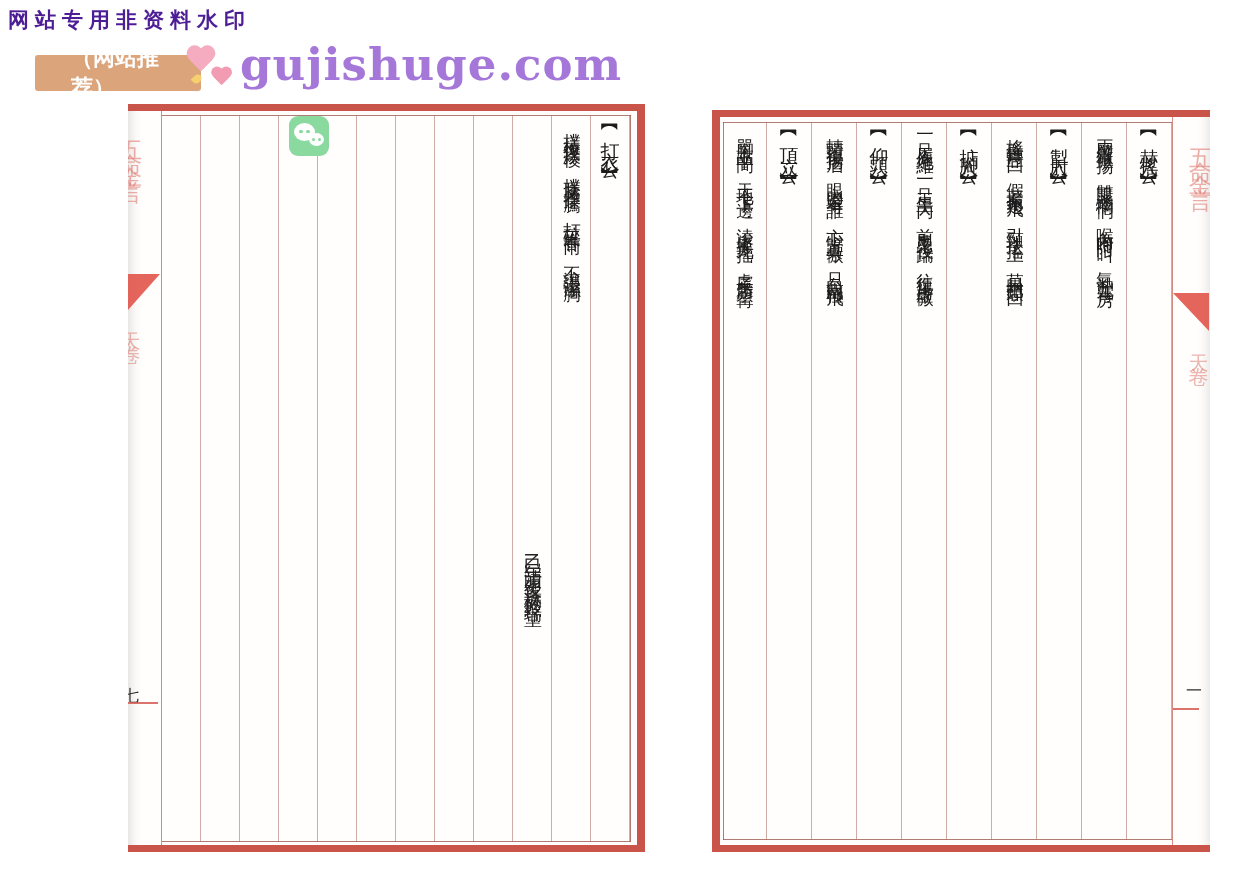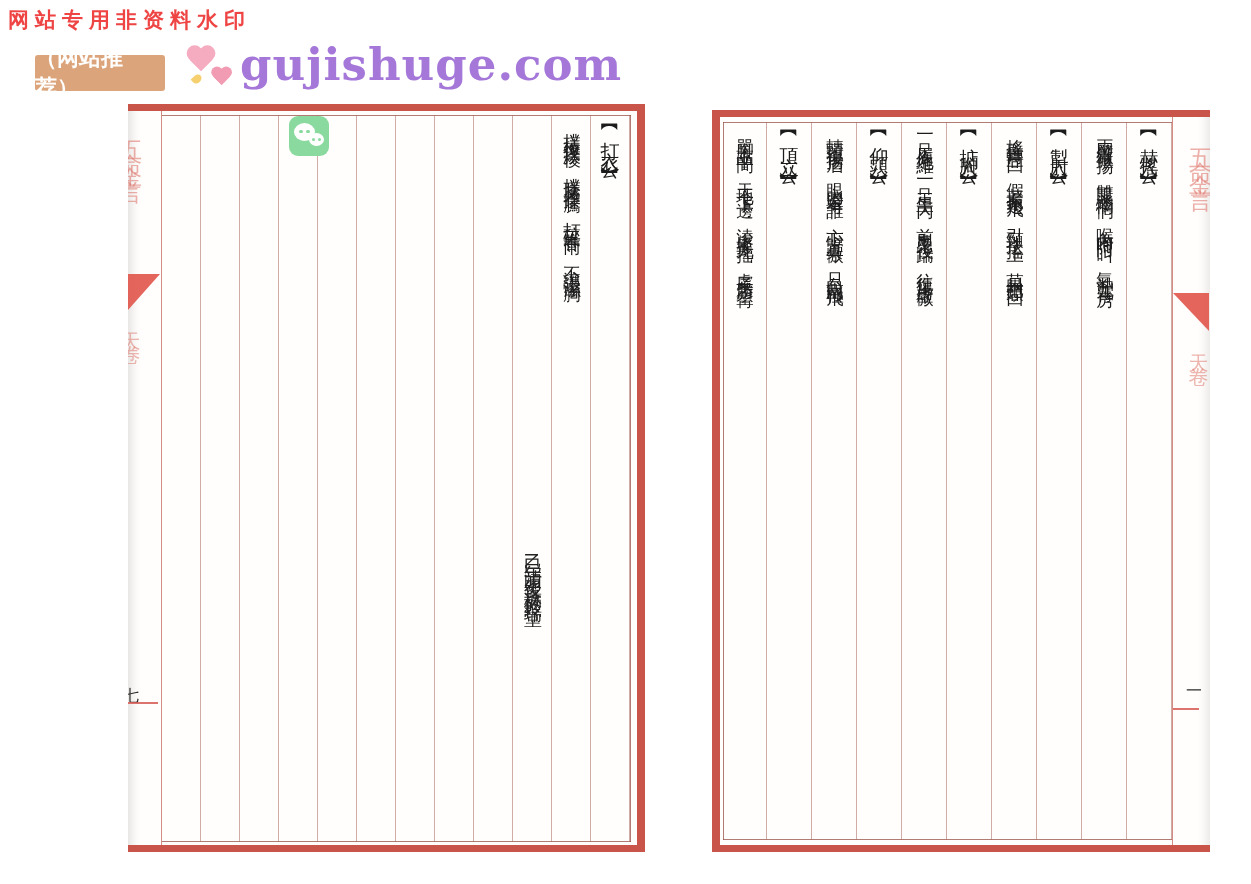--- a/index.html
+++ b/index.html
@@ -1,23 +1,23 @@
 <!DOCTYPE html>
 <html><head>
 <meta charset="utf-8">
 <style>
   html,body{margin:0;padding:0;}
   body{width:1251px;height:884px;position:relative;background:#ffffff;overflow:hidden;
        font-family:"DejaVu Serif",serif;}
 
   
   .wm-top{position:absolute;left:8px;top:6px;font-family:"Liberation Sans",sans-serif;
-          font-weight:bold;font-size:21px;letter-spacing:6px;color:#ef4444;}
+          font-weight:bold;font-size:21px;letter-spacing:6px;color:#4c1d95;}
   .rec-box{position:absolute;left:35px;top:55px;width:130px;height:36px;background:#dca47a;
-           border-radius:3px;display:flex;align-items:center;justify-content:center;}
+           border-radius:3px;display:flex;align-items:center;justify-content:center;padding-left:36px;}
   .rec-box span{font-family:"Liberation Sans",sans-serif;font-weight:bold;font-size:22px;color:#ffffff;}
   .hearts{position:absolute;left:183px;top:44px;width:60px;height:45px;}
   .heart{position:absolute;}
   .heart i{position:absolute;top:0;width:16px;height:25px;border-radius:16px 16px 0 0;background:var(--c);}
   .heart i.l{left:0;transform:rotate(45deg);transform-origin:100% 100%;}
   .heart i.r{left:16px;transform:rotate(-45deg);transform-origin:0 100%;}
   .heart.h1{--c:#f5abc0;left:2px;top:2px;width:32px;height:30px;}
   .heart.h2{--c:#f29cb4;left:24px;top:20px;width:22px;height:21px;transform:scale(.72);}
   .drop{position:absolute;left:10px;top:30px;width:8px;height:10px;background:#f6d06e;
         border-radius:50% 50% 50% 0;transform:rotate(45deg);}

